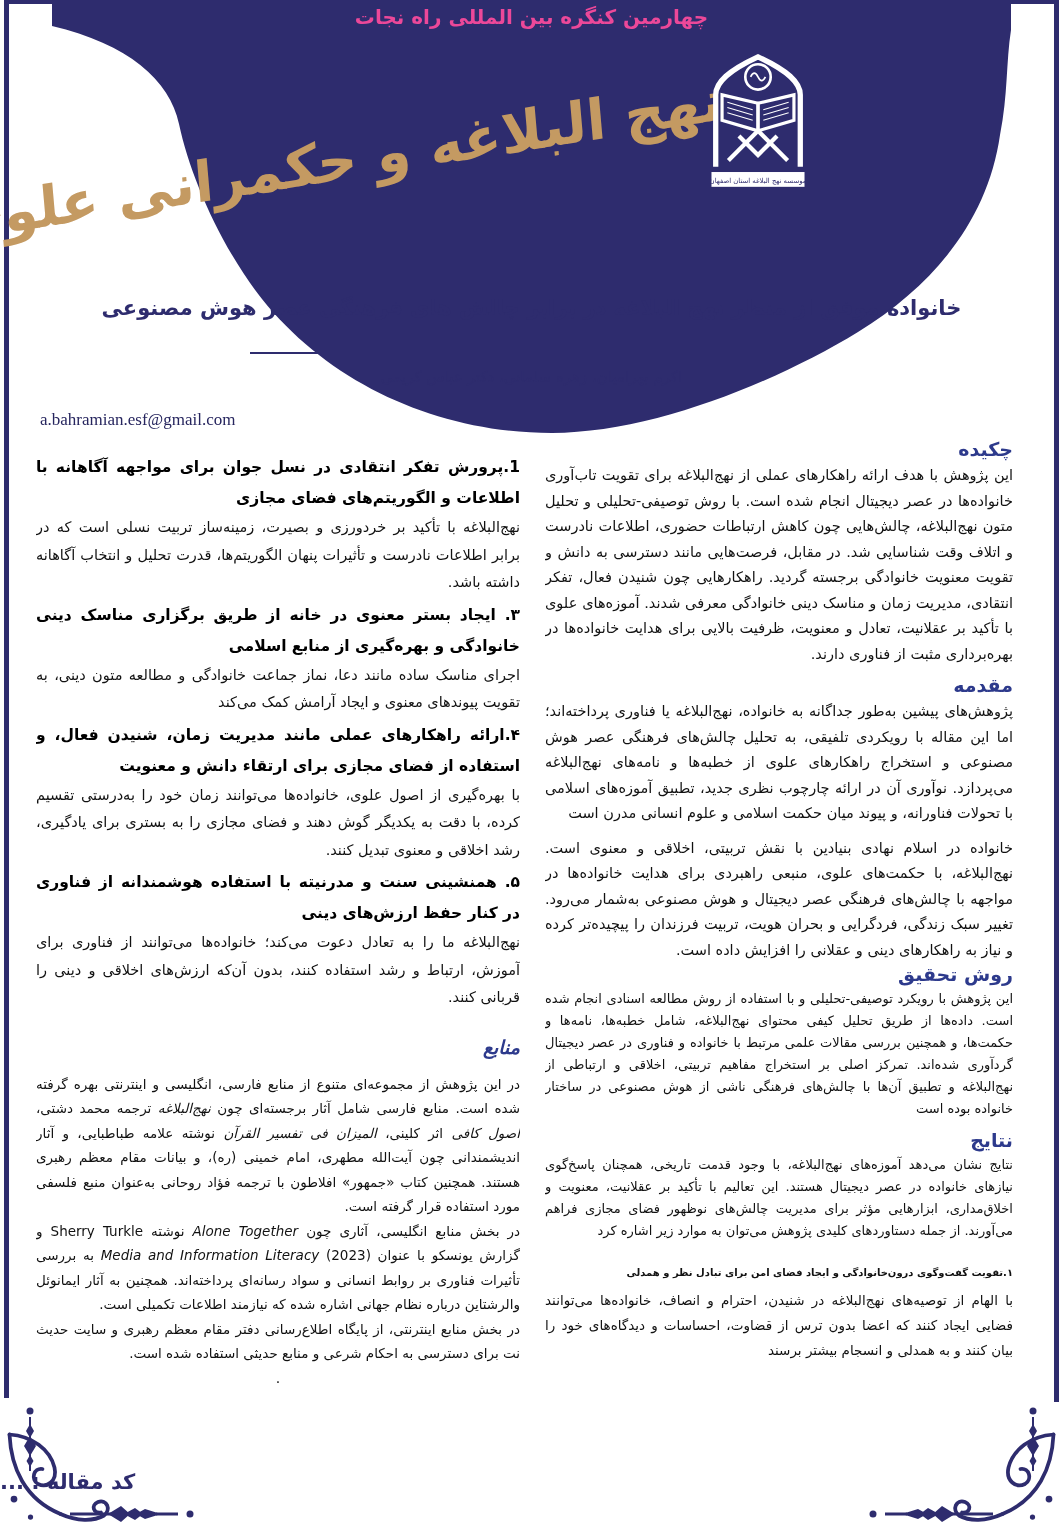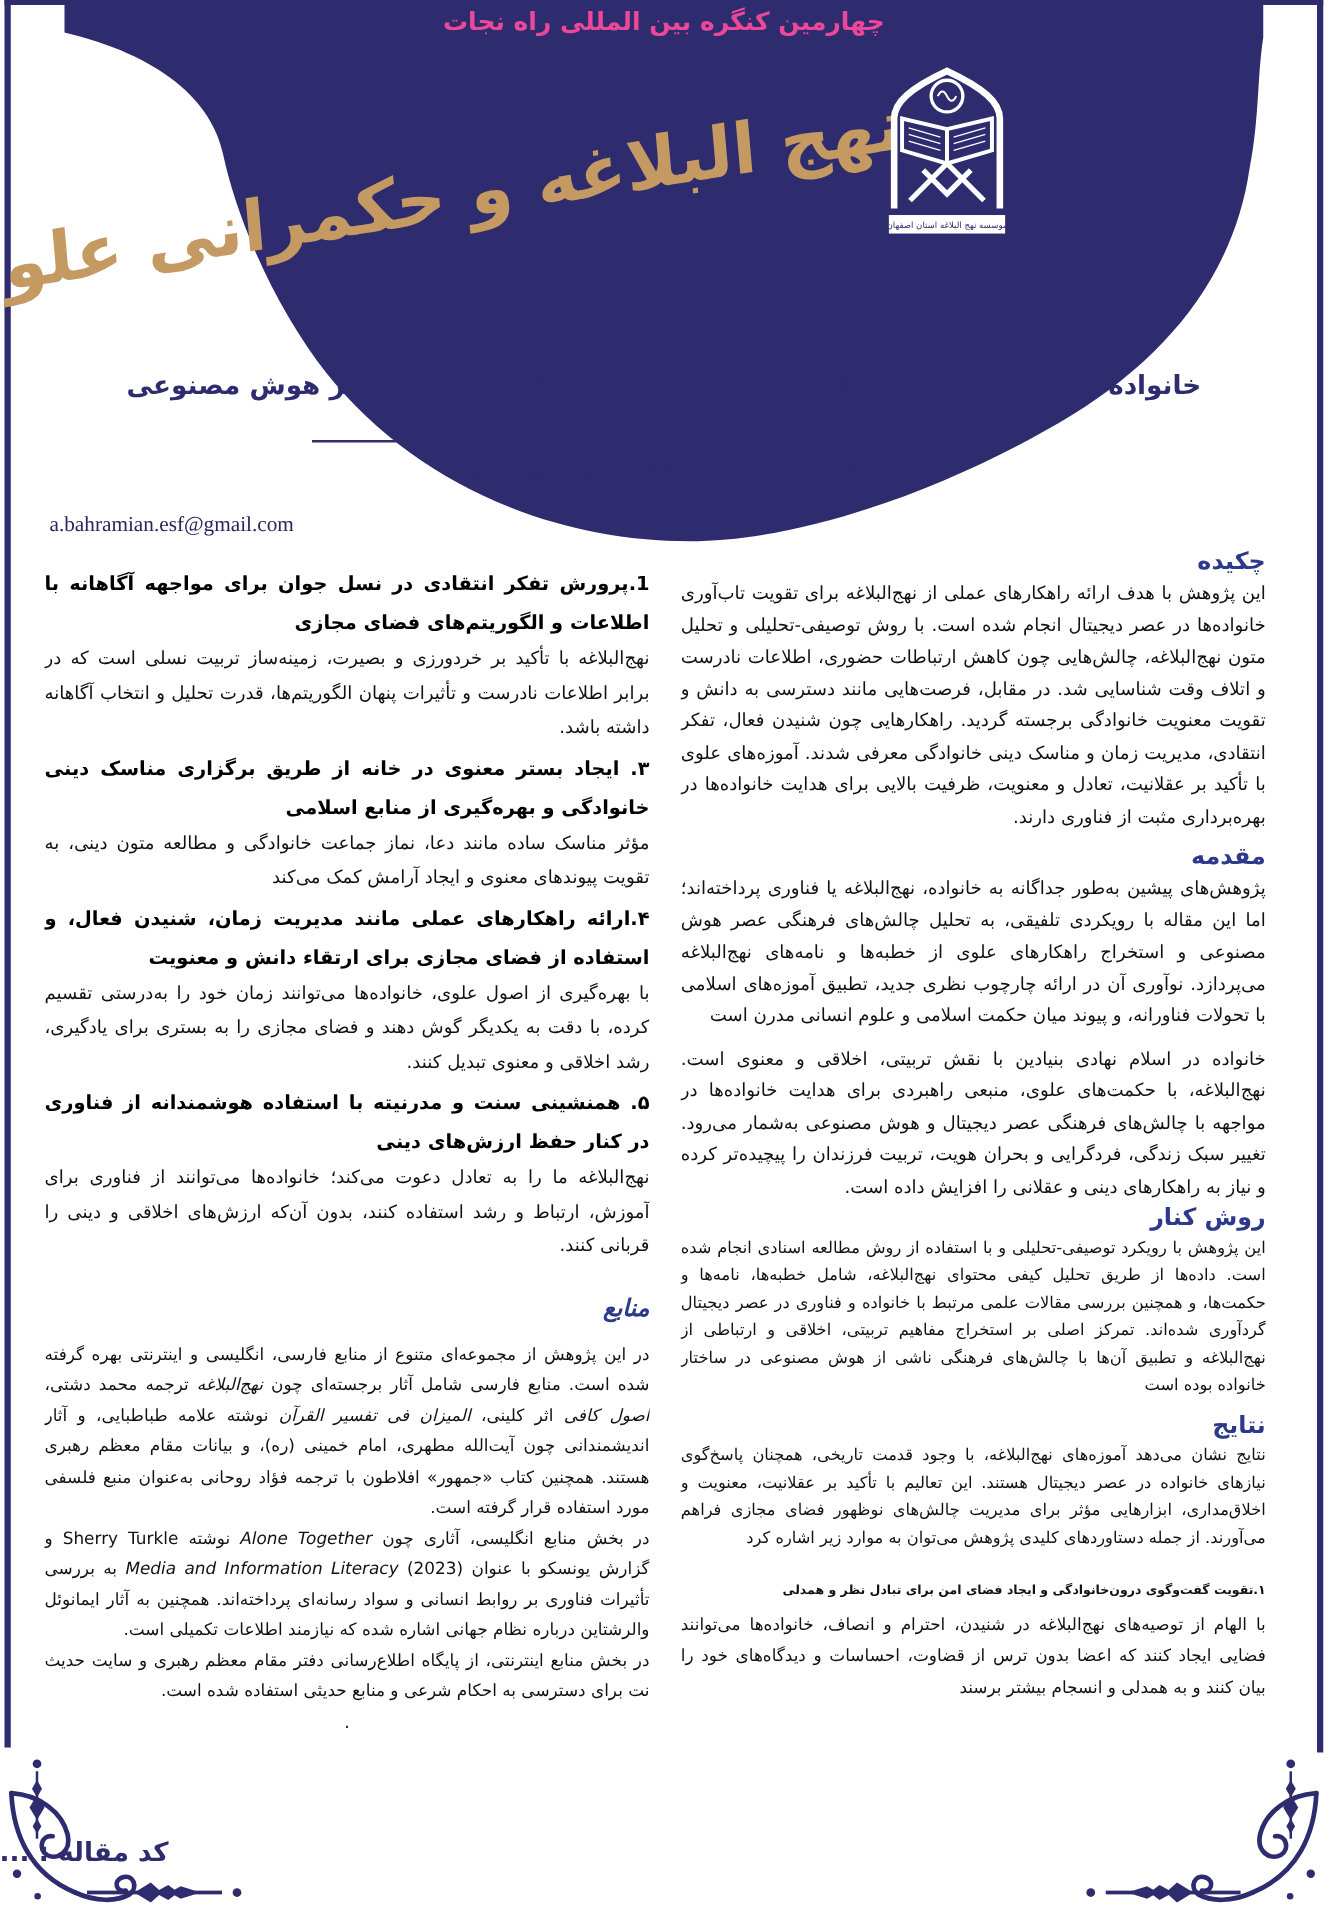--- a/index.html
+++ b/index.html
@@ -100,36 +100,36 @@
   <div class="email">a.bahramian.esf@gmail.com</div>
 
   <div class="col col-right">
     <div class="sec-h">چکیده</div>
     <p class="abstract-body">این پژوهش با هدف ارائه راهکارهای عملی از نهج‌البلاغه برای تقویت تاب‌آوری خانواده‌ها در عصر دیجیتال انجام شده است. با روش توصیفی-تحلیلی و تحلیل متون نهج‌البلاغه، چالش‌هایی چون کاهش ارتباطات حضوری، اطلاعات نادرست و اتلاف وقت شناسایی شد. در مقابل، فرصت‌هایی مانند دسترسی به دانش و تقویت معنویت خانوادگی برجسته گردید. راهکارهایی چون شنیدن فعال، تفکر انتقادی، مدیریت زمان و مناسک دینی خانوادگی معرفی شدند. آموزه‌های علوی با تأکید بر عقلانیت، تعادل و معنویت، ظرفیت بالایی برای هدایت خانواده‌ها در بهره‌برداری مثبت از فناوری دارند.</p>
 
     <div class="sec-h">مقدمه</div>
     <p class="intro-p intro-p2">پژوهش‌های پیشین به‌طور جداگانه به خانواده، نهج‌البلاغه یا فناوری پرداخته‌اند؛ اما این مقاله با رویکردی تلفیقی، به تحلیل چالش‌های فرهنگی عصر هوش مصنوعی و استخراج راهکارهای علوی از خطبه‌ها و نامه‌های نهج‌البلاغه می‌پردازد. نوآوری آن در ارائه چارچوب نظری جدید، تطبیق آموزه‌های اسلامی با تحولات فناورانه، و پیوند میان حکمت اسلامی و علوم انسانی مدرن است</p>
     <p class="intro-p">خانواده در اسلام نهادی بنیادین با نقش تربیتی، اخلاقی و معنوی است. نهج‌البلاغه، با حکمت‌های علوی، منبعی راهبردی برای هدایت خانواده‌ها در مواجهه با چالش‌های فرهنگی عصر دیجیتال و هوش مصنوعی به‌شمار می‌رود. تغییر سبک زندگی، فردگرایی و بحران هویت، تربیت فرزندان را پیچیده‌تر کرده و نیاز به راهکارهای دینی و عقلانی را افزایش داده است.</p>
 
-    <div class="sec-h">روش کنار</div>
+    <div class="sec-h">روش تحقیق</div>
     <p class="small-body method-body">این پژوهش با رویکرد توصیفی-تحلیلی و با استفاده از روش مطالعه اسنادی انجام شده است. داده‌ها از طریق تحلیل کیفی محتوای نهج‌البلاغه، شامل خطبه‌ها، نامه‌ها و حکمت‌ها، و همچنین بررسی مقالات علمی مرتبط با خانواده و فناوری در عصر دیجیتال گردآوری شده‌اند. تمرکز اصلی بر استخراج مفاهیم تربیتی، اخلاقی و ارتباطی از نهج‌البلاغه و تطبیق آن‌ها با چالش‌های فرهنگی ناشی از هوش مصنوعی در ساختار خانواده بوده است</p>
 
     <div class="sec-h">نتایج</div>
     <p class="small-body results-body">نتایج نشان می‌دهد آموزه‌های نهج‌البلاغه، با وجود قدمت تاریخی، همچنان پاسخ‌گوی نیازهای خانواده در عصر دیجیتال هستند. این تعالیم با تأکید بر عقلانیت، معنویت و اخلاق‌مداری، ابزارهایی مؤثر برای مدیریت چالش‌های نوظهور فضای مجازی فراهم می‌آورند. از جمله دستاوردهای کلیدی پژوهش می‌توان به موارد زیر اشاره کرد</p>
 
     <p class="r-item-title">۱.تقویت گفت‌وگوی درون‌خانوادگی و ایجاد فضای امن برای تبادل نظر و همدلی</p>
     <p class="r-item-body">با الهام از توصیه‌های نهج‌البلاغه در شنیدن، احترام و انصاف، خانواده‌ها می‌توانند فضایی ایجاد کنند که اعضا بدون ترس از قضاوت، احساسات و دیدگاه‌های خود را بیان کنند و به همدلی و انسجام بیشتر برسند</p>
   </div>
 
   <div class="col col-left">
     <p class="l-item-title">1.پرورش تفکر انتقادی در نسل جوان برای مواجهه آگاهانه با اطلاعات و الگوریتم‌های فضای مجازی</p>
     <p class="l-item-body">نهج‌البلاغه با تأکید بر خردورزی و بصیرت، زمینه‌ساز تربیت نسلی است که در برابر اطلاعات نادرست و تأثیرات پنهان الگوریتم‌ها، قدرت تحلیل و انتخاب آگاهانه داشته باشد.</p>
 
     <p class="l-item-title">۳. ایجاد بستر معنوی در خانه از طریق برگزاری مناسک دینی خانوادگی و بهره‌گیری از منابع اسلامی</p>
-    <p class="l-item-body">مؤثر مناسک ساده مانند دعا، نماز جماعت خانوادگی و مطالعه متون دینی، به تقویت پیوندهای معنوی و ایجاد آرامش کمک می‌کند</p>
+    <p class="l-item-body">اجرای مناسک ساده مانند دعا، نماز جماعت خانوادگی و مطالعه متون دینی، به تقویت پیوندهای معنوی و ایجاد آرامش کمک می‌کند</p>
 
     <p class="l-item-title">۴.ارائه راهکارهای عملی مانند مدیریت زمان، شنیدن فعال، و استفاده از فضای مجازی برای ارتقاء دانش و معنویت</p>
     <p class="l-item-body">با بهره‌گیری از اصول علوی، خانواده‌ها می‌توانند زمان خود را به‌درستی تقسیم کرده، با دقت به یکدیگر گوش دهند و فضای مجازی را به بستری برای یادگیری، رشد اخلاقی و معنوی تبدیل کنند.</p>
 
     <p class="l-item-title">۵. همنشینی سنت و مدرنیته با استفاده هوشمندانه از فناوری در کنار حفظ ارزش‌های دینی</p>
     <p class="l-item-body">نهج‌البلاغه ما را به تعادل دعوت می‌کند؛ خانواده‌ها می‌توانند از فناوری برای آموزش، ارتباط و رشد استفاده کنند، بدون آن‌که ارزش‌های اخلاقی و دینی را قربانی کنند.</p>
 
     <div class="sec-h refs-h">منابع</div>
     <p class="refs-p"><span>در این پژوهش از مجموعه‌ای متنوع از منابع فارسی، انگلیسی و اینترنتی بهره گرفته شده است. منابع فارسی شامل آثار برجسته‌ای چون </span><span class="it">نهج‌البلاغه</span><span> ترجمه محمد دشتی، </span><span class="it">اصول کافی</span><span> اثر کلینی، </span><span class="it">المیزان فی تفسیر القرآن</span><span> نوشته علامه طباطبایی، و آثار اندیشمندانی چون آیت‌الله مطهری، امام خمینی (ره)، و بیانات مقام معظم رهبری هستند. همچنین کتاب «جمهور» افلاطون با ترجمه فؤاد روحانی به‌عنوان منبع فلسفی مورد استفاده قرار گرفته است.</span></p>
     <p class="refs-p"><span>در بخش منابع انگلیسی، آثاری چون </span><span class="it latin">Alone Together</span><span> نوشته </span><span class="latin">Sherry Turkle</span><span> و گزارش یونسکو با عنوان </span><span class="it latin">Media and Information Literacy</span><span> </span><span class="latin">(2023)</span><span> به بررسی تأثیرات فناوری بر روابط انسانی و سواد رسانه‌ای پرداخته‌اند. همچنین به آثار ایمانوئل والرشتاین درباره نظام جهانی اشاره شده که نیازمند اطلاعات تکمیلی است.</span></p>

